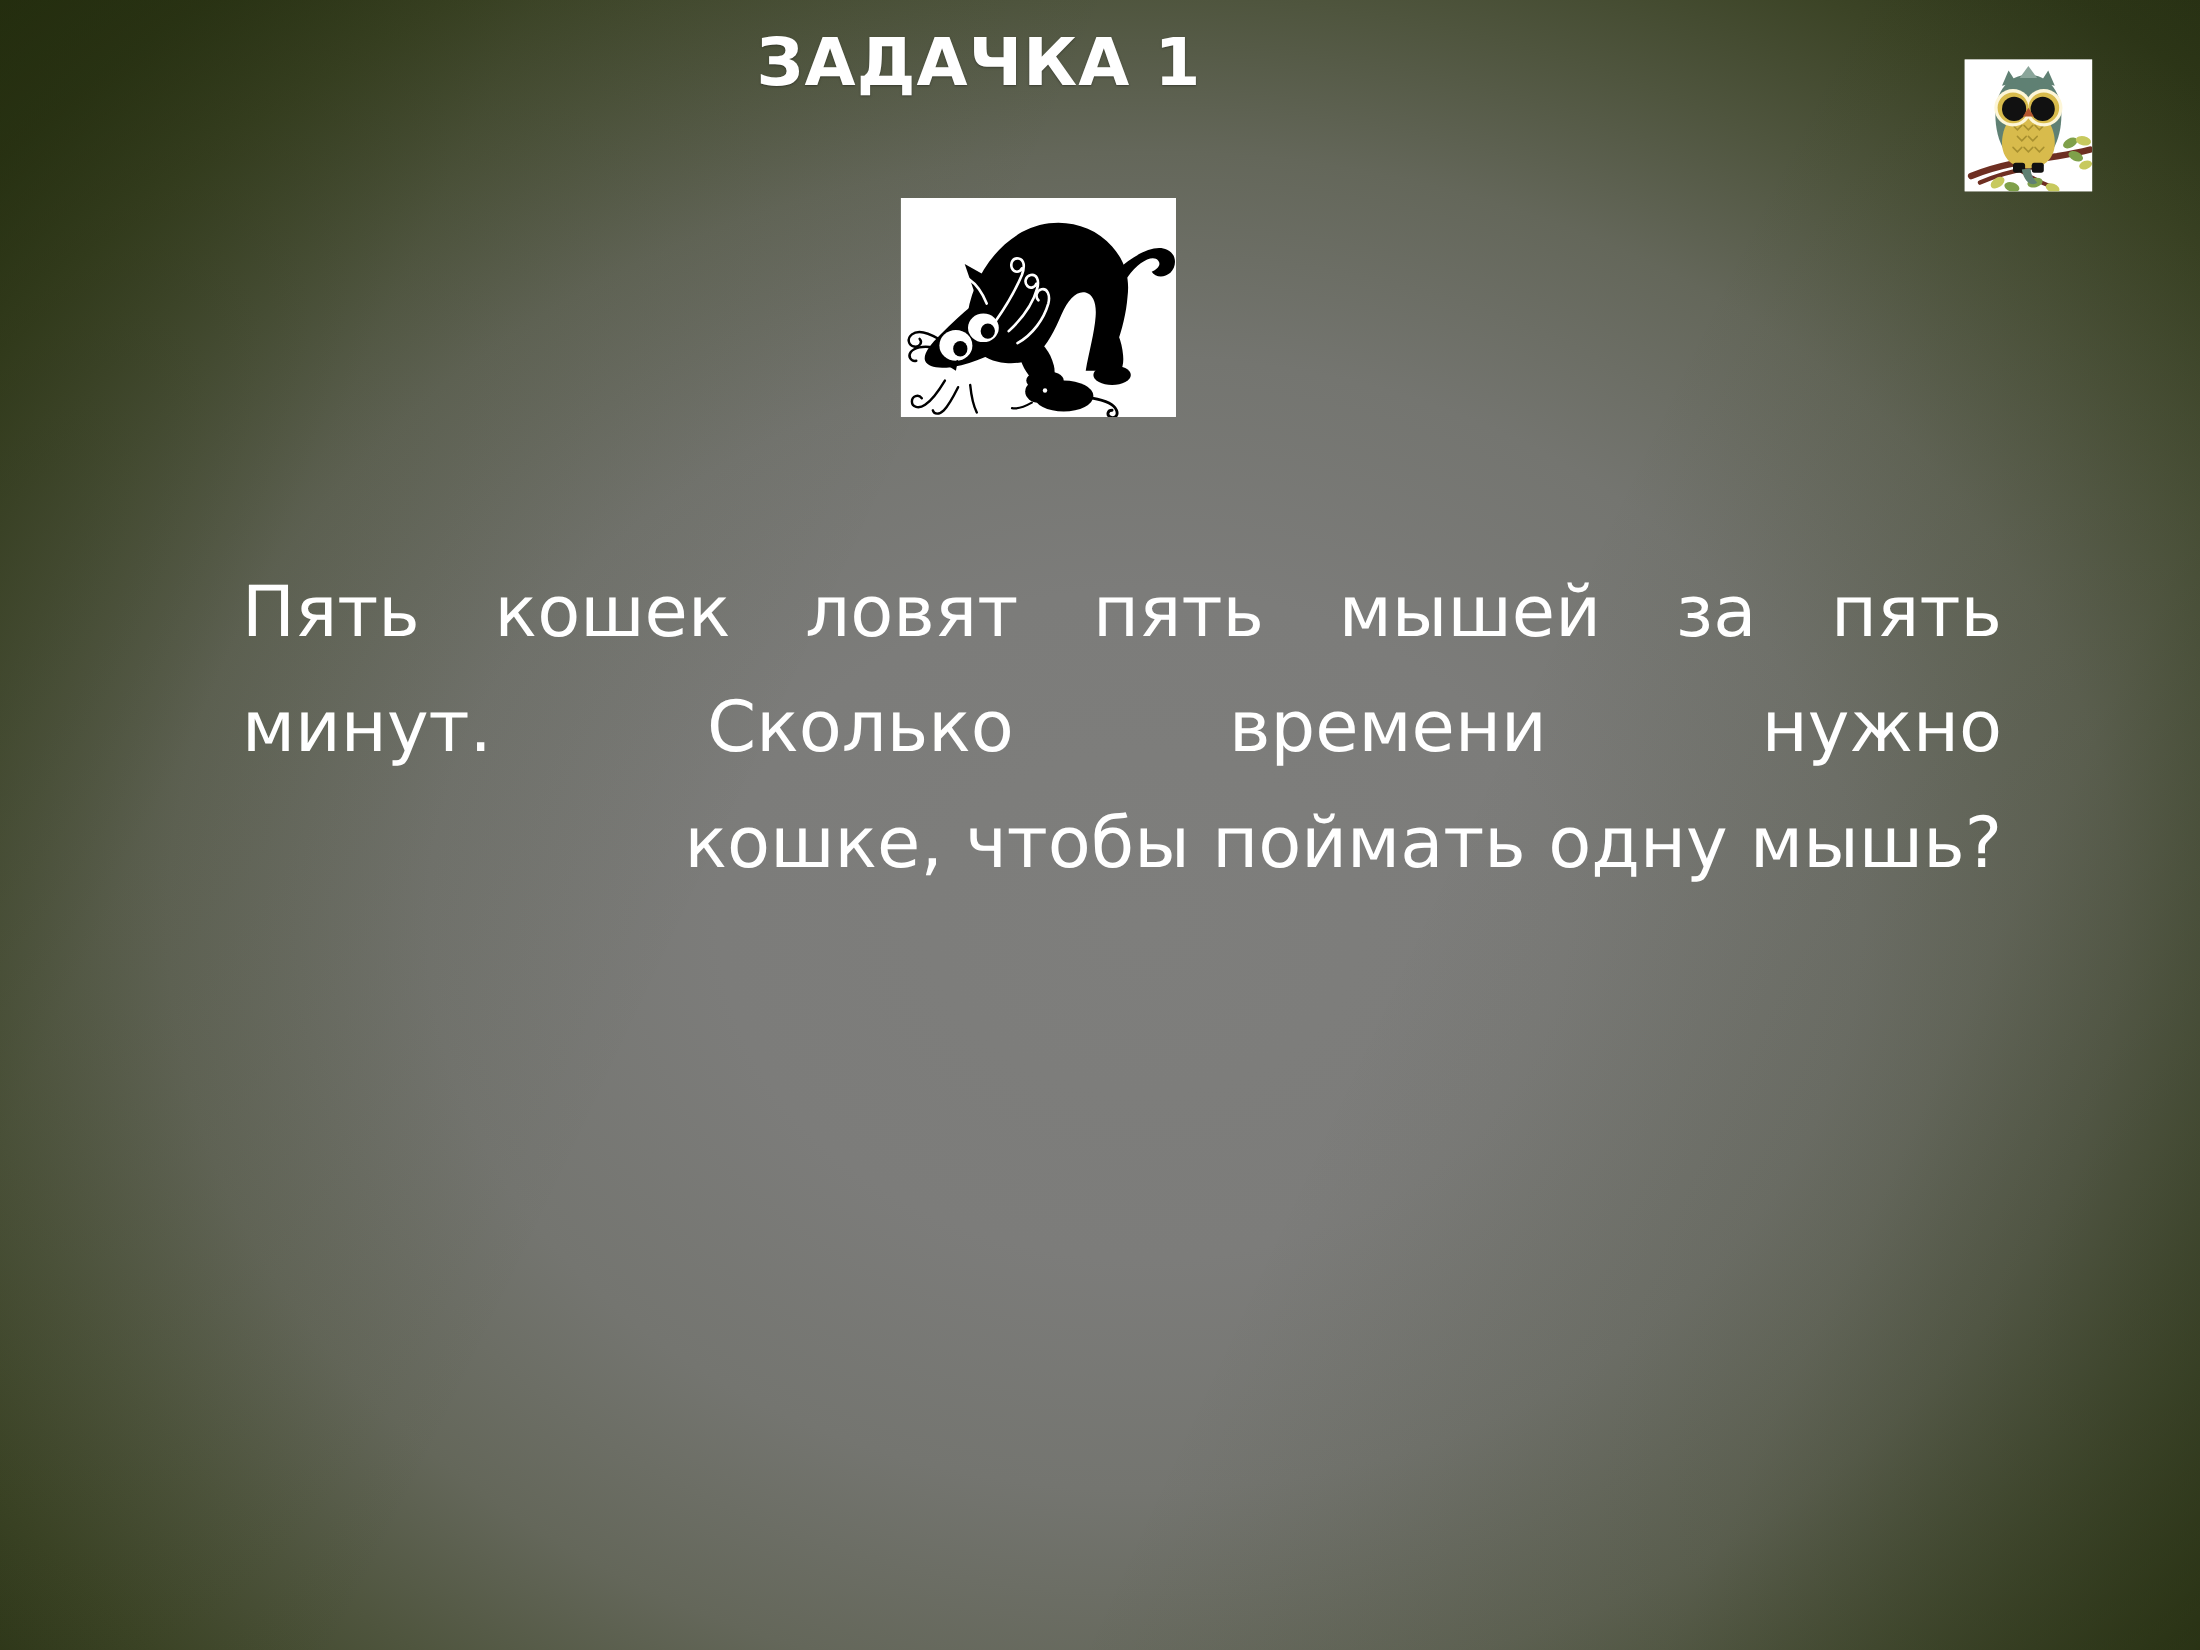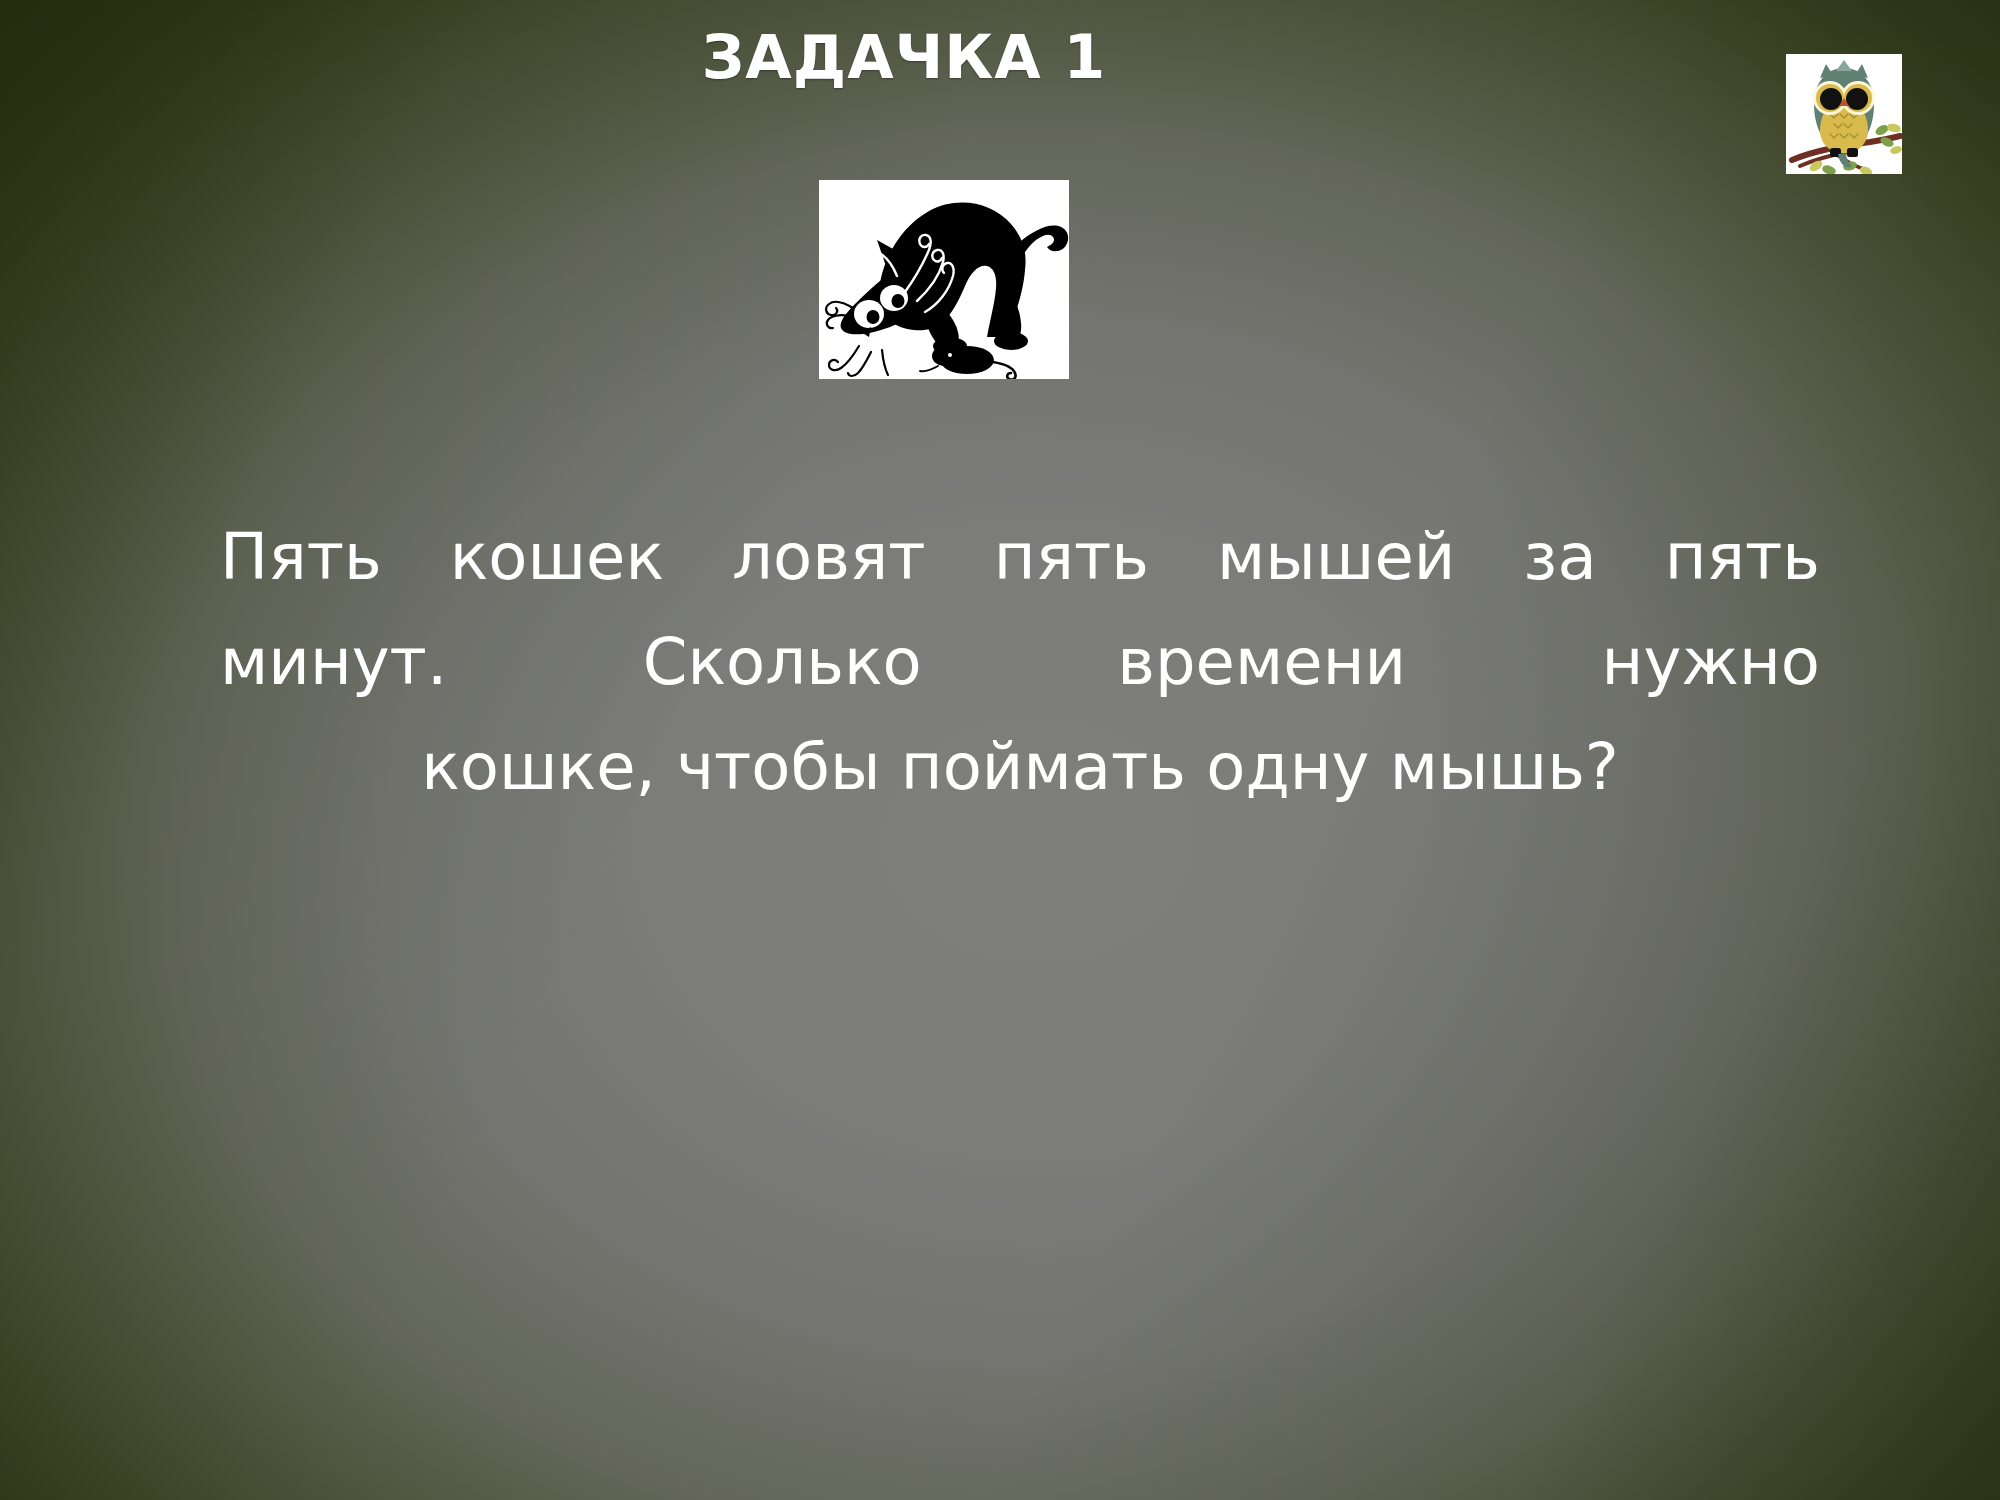--- a/index.html
+++ b/index.html
@@ -55,21 +55,20 @@
     top: 22px;
     width: 1780px;
     text-align: center;
     color: #ffffff;
     font-size: 60px;
     font-weight: bold;
     letter-spacing: 1px;
     font-family: "DejaVu Sans", sans-serif;
     text-shadow: 0 1px 2px rgba(0,0,0,0.35);
     white-space: nowrap;
-    padding-left: 14px;
   }
 
   
   #owl-logo {
     left: 1786px;
     top: 54px;
     width: 116px;
     height: 120px;
     background: #ffffff;
     overflow: hidden;
@@ -96,21 +95,21 @@
     font-size: 64px;
     line-height: 105px;
     font-family: "DejaVu Sans", sans-serif;
     font-weight: 400;
   }
   #body-text .just {
     text-align: justify;
     text-align-last: left;
     text-justify: inter-word;
   }
-  #body-text .lastline { text-align: center; }
+  #body-text .lastline { text-align: right; }
 </style>
 </head>
 <body>
 
 <div id="slide">
 
   <div id="title" class="layer">ЗАДАЧКА 1</div>
 
   <div id="owl-logo" class="layer">
     <svg viewBox="0 0 116 120" xmlns="http://www.w3.org/2000/svg">

